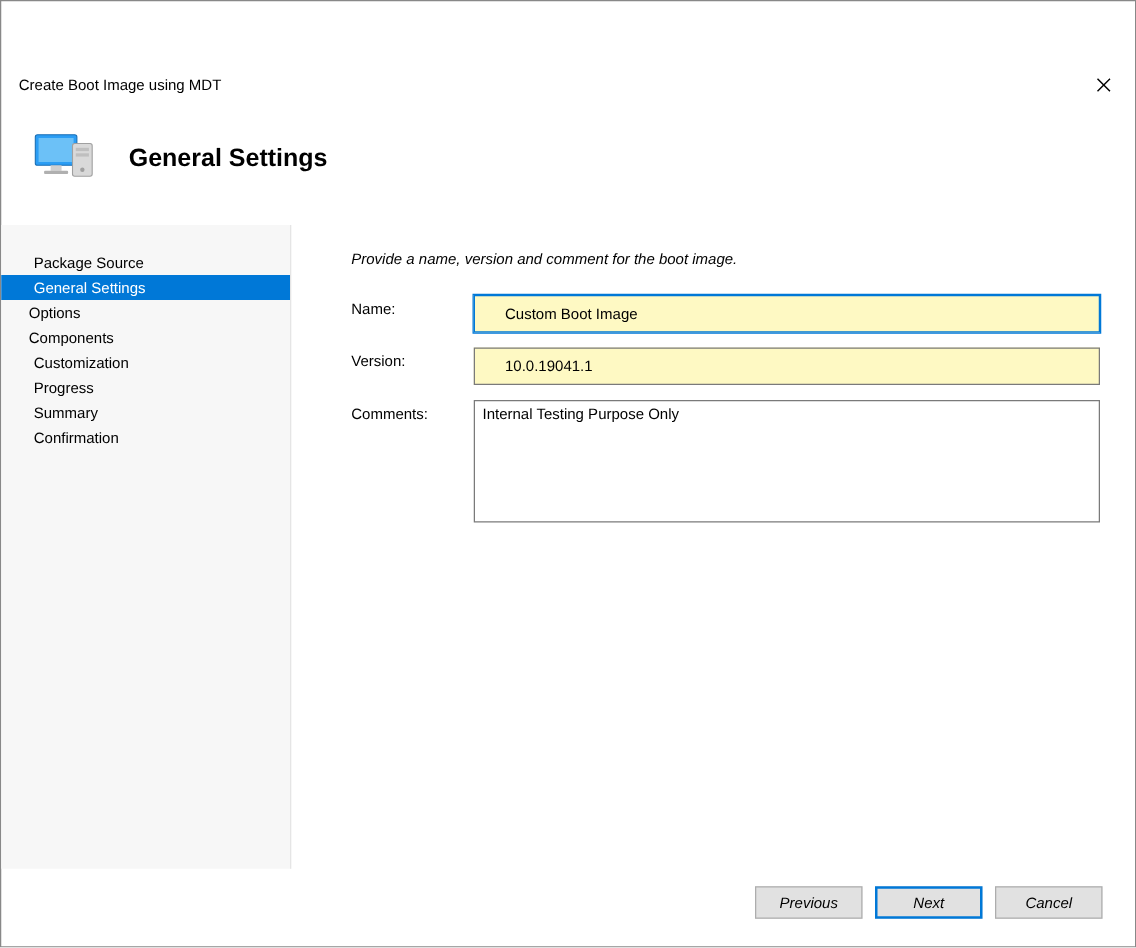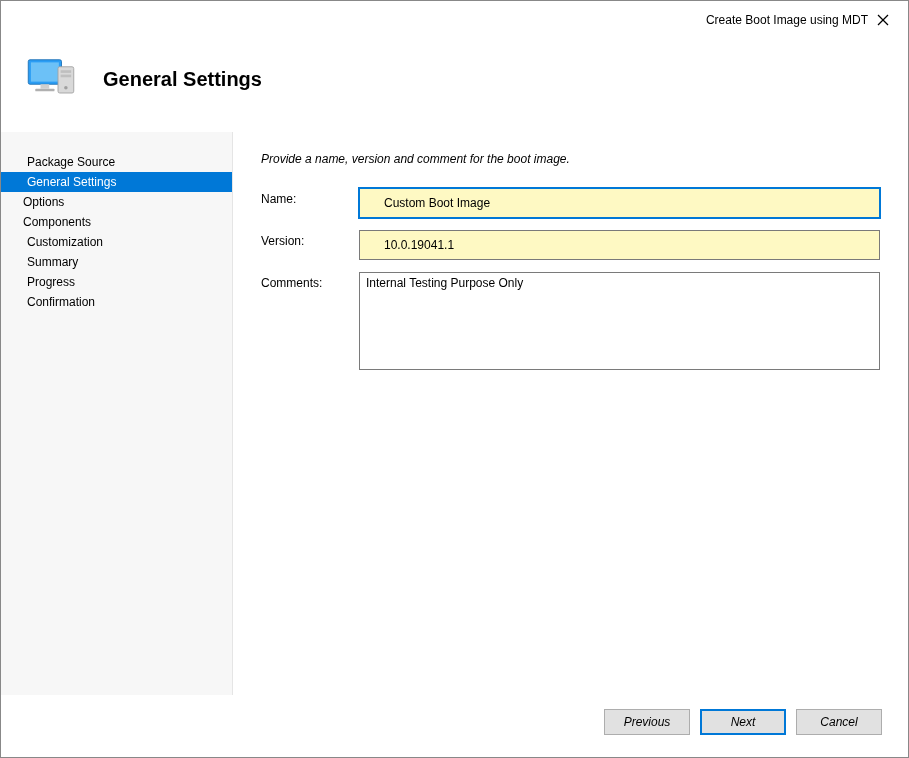--- a/index.html
+++ b/index.html
@@ -18,23 +18,24 @@
       height: 758px;
       border: 1px solid #888;
       background: #ffffff;
       display: flex;
       flex-direction: column;
       position: relative;
     }
     .titlebar {
       display: flex;
       align-items: center;
-      justify-content: flex-end;
+      justify-content: space-between;
       padding: 8px 10px 4px 14px;
       height: 34px;
+      margin-top: 48px;
     }
     .titlebar-title {
       font-size: 12px;
       color: #000;
     }
     .close-btn {
       width: 30px;
       height: 24px;
       display: flex;
       align-items: center;
@@ -62,20 +63,21 @@
     }
     .header-title {
       font-size: 20px;
       font-weight: bold;
       color: #000;
     }
     .content-area {
       flex: 1;
       display: flex;
       border-top: 1px solid transparent;
+      gap: 20px;
     }
     .sidebar {
       width: 232px;
       background: #f7f7f7;
       border-right: 1px solid #e5e5e5;
       padding-top: 20px;
     }
     .sidebar-item {
       padding: 3px 0 3px 26px;
       font-size: 12px;
@@ -191,22 +193,22 @@
     <div class="header-title">General Settings</div>
   </div>
 
   <div class="content-area">
     <div class="sidebar" id="sidebar">
         <div class="sidebar-item">Package Source</div>
         <div class="sidebar-item selected">General Settings</div>
         <div class="sidebar-item indent">Options</div>
         <div class="sidebar-item indent">Components</div>
         <div class="sidebar-item">Customization</div>
+        <div class="sidebar-item">Progress</div>
         <div class="sidebar-item">Summary</div>
-        <div class="sidebar-item">Progress</div>
         <div class="sidebar-item">Confirmation</div>
       </div>
 
     <div class="main-panel">
       <div class="instruction-text">Provide a name, version and comment for the boot image.</div>
 
       <div class="form-row">
         <div class="form-label">Name:</div>
         <input type="text" class="form-input focused" value="Custom Boot Image" style="">
       </div>

